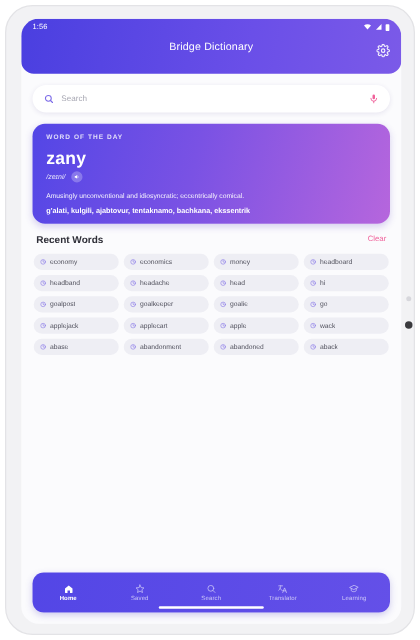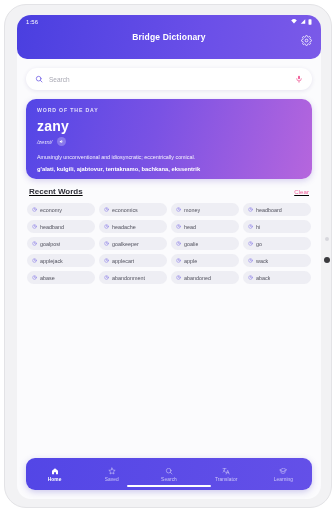--- a/index.html
+++ b/index.html
@@ -68,21 +68,21 @@
   }
   .stat-ico { display: block; }
 
   #header-title {
     position: absolute;
     left: 0; top: 17px;
     width: 304px;
     text-align: center;
     color: #ffffff;
     font-size: 8.5px;
-    font-weight: bold;
+    font-weight: normal;
     letter-spacing: 0.15px;
   }
   #settings-button {
     position: absolute;
     right: 9px; top: 20px;
     width: 11px; height: 11px;
     cursor: pointer;
     opacity: .92;
   }
 
@@ -160,21 +160,21 @@
     font-weight: bold;
     margin-top: 5px;
     line-height: 1.3;
   }
 
   
   #recent-header {
     position: absolute;
     left: 12px; top: 172px;
     width: 280px;
-    display: flex; align-items: center; justify-content: space-between; text-decoration: underline;
+    display: flex; align-items: center; justify-content: space-between;
   }
   #recent-title {
     color: #2f2f38;
     font-size: 8px;
     font-weight: bold;
   }
   #clear-button {
     color: #f0609a;
     font-size: 6.2px;
     cursor: pointer;

